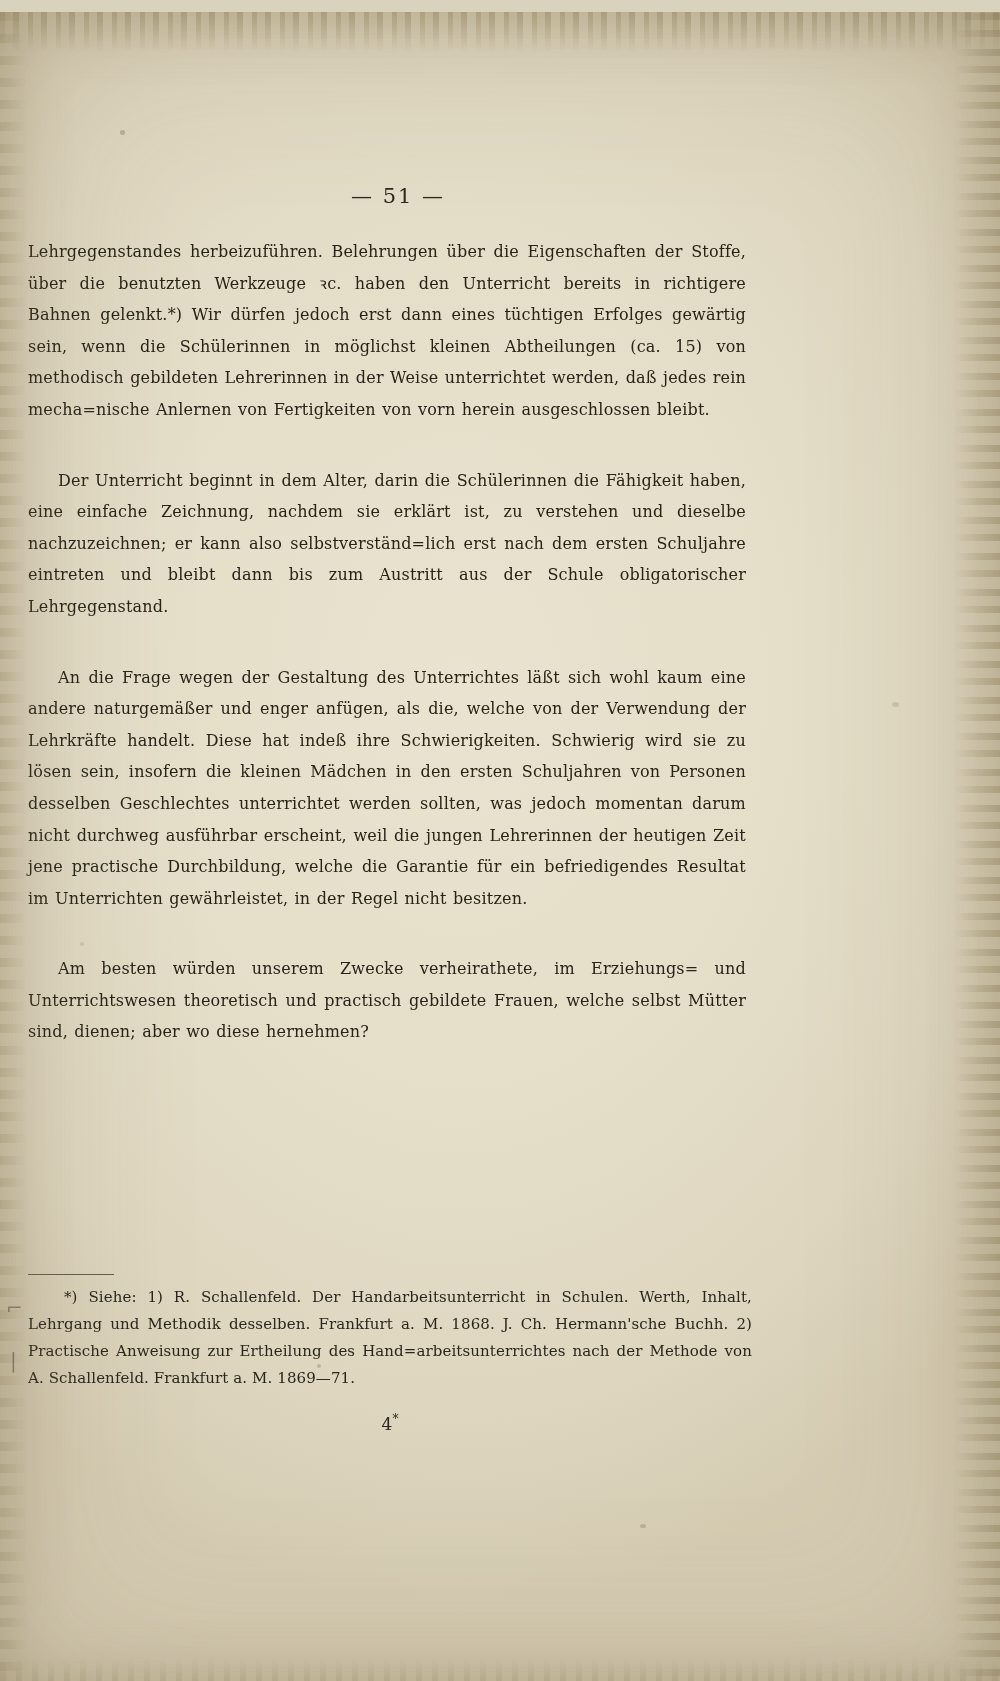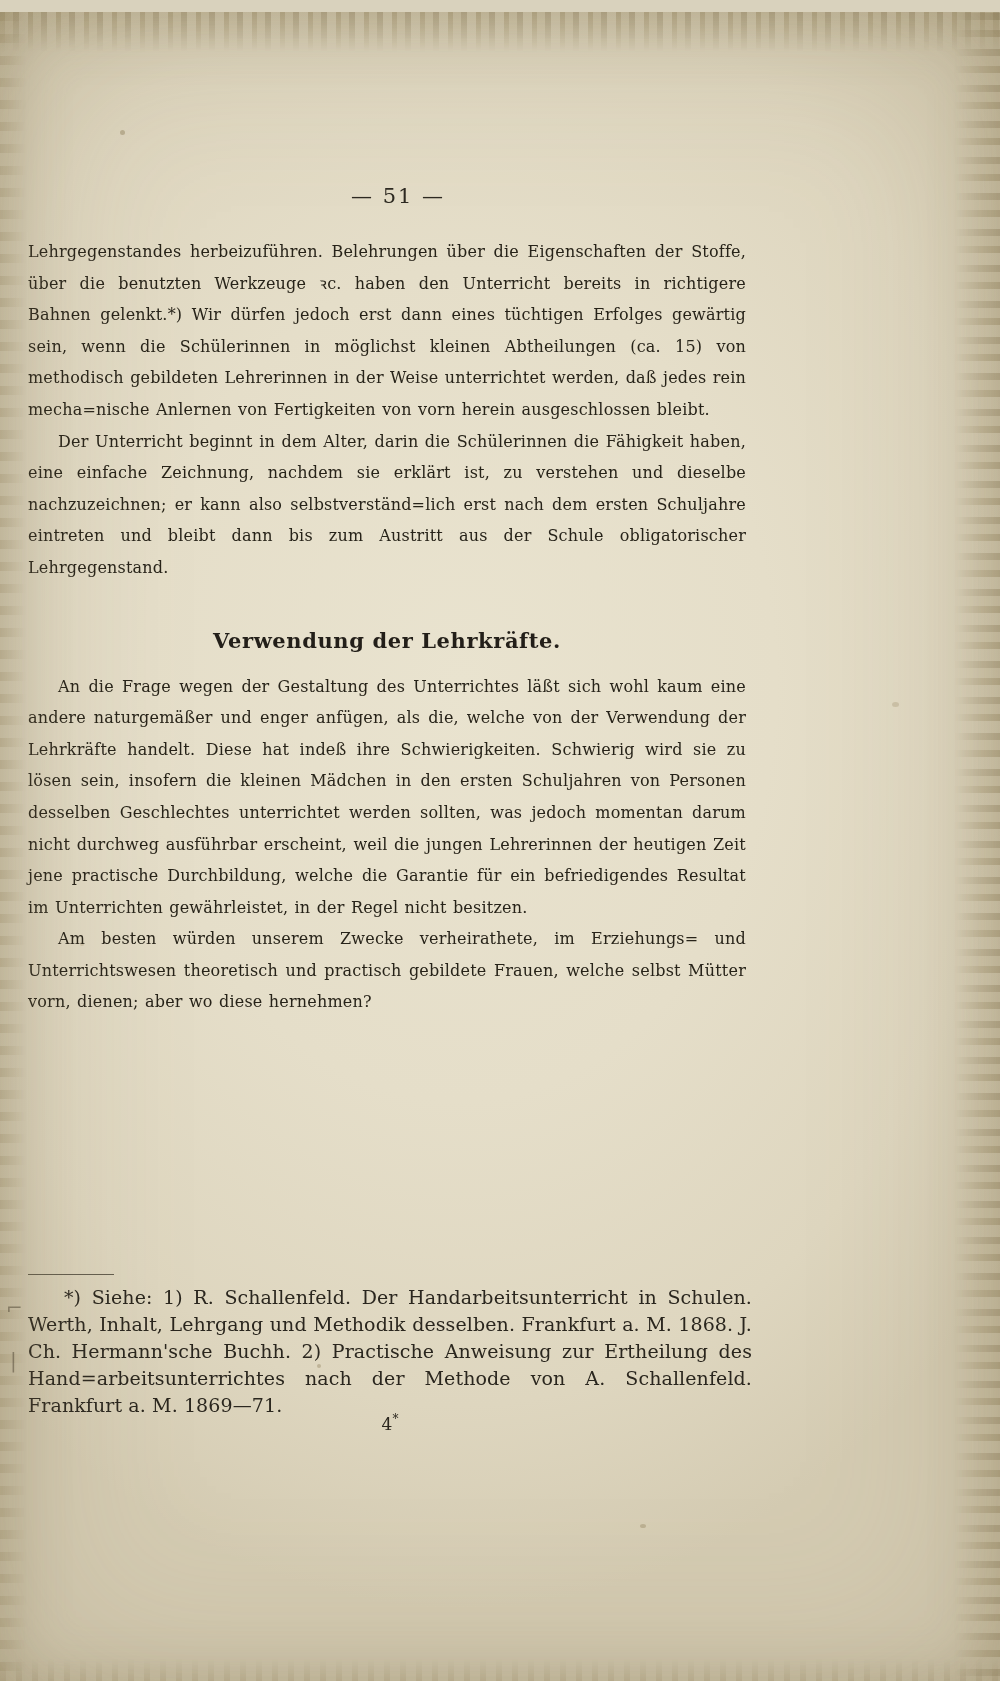--- a/index.html
+++ b/index.html
@@ -128,20 +128,21 @@
     text-align: justify;
     text-justify: inter-word;
     color: #272319;
     font-family: "DejaVu Serif", serif;
     font-weight: 500;
     letter-spacing: 0.2px;
     word-spacing: 1px;
   }
   p.indent {
     text-indent: 30px;
+    margin-top: 39px;
   }
   .section-heading {
     margin: 44px 0 18px 0;
     text-align: center;
     font-size: 21px;
     font-weight: bold;
     color: #231f19;
     letter-spacing: 0.6px;
     font-family: "DejaVu Serif", serif;
   }
@@ -155,21 +156,21 @@
   }
   #footnote-rule {
     width: 86px;
     height: 1px;
     background: #3b3529;
     margin-bottom: 9px;
     opacity: 0.75;
   }
   p.footnote-text {
     margin: 0;
-    font-size: 19px;
+    font-size: 15px;
     line-height: 27px;
     text-align: justify;
     color: #2a261e;
     font-family: "DejaVu Serif", serif;
     letter-spacing: 0.1px;
   }
   p.footnote-text.first { text-indent: 36px; }
   #signature {
     position: absolute;
     left: 28px;
@@ -206,24 +207,23 @@
 
   <div id="content">
 
     <div class="folio">—   51   —</div>
 
     <div id="body-block">
 
       <p class="para blackletter">Lehrgegenstandes herbeizuführen.  Belehrungen über die Eigenschaften der Stoffe, über die benutzten Werkzeuge ꝛc. haben den Unterricht bereits in richtigere Bahnen gelenkt.*)   Wir dürfen jedoch erst dann eines tüchtigen Erfolges gewärtig sein, wenn die Schülerinnen in möglichst kleinen Abtheilungen (ca. 15) von methodisch gebildeten Lehrerinnen in der Weise unterrichtet werden, daß jedes rein mecha=nische Anlernen von Fertigkeiten von vorn herein ausgeschlossen bleibt.</p>
       <p class="para blackletter indent">Der Unterricht beginnt in dem Alter, darin die Schülerinnen die Fähigkeit haben, eine einfache Zeichnung, nachdem sie erklärt ist, zu verstehen und dieselbe nachzuzeichnen; er kann also selbstverständ=lich erst nach dem ersten Schuljahre eintreten und bleibt dann bis zum Austritt aus der Schule obligatorischer Lehrgegenstand.</p>
 
-      <div class="section-heading blackletter">Verwendung der Lehrkräfte.</div>
 
       <p class="para blackletter indent">An die Frage wegen der Gestaltung des Unterrichtes läßt sich wohl kaum eine andere naturgemäßer und enger anfügen, als die, welche von der Verwendung der Lehrkräfte handelt.  Diese hat indeß ihre Schwierigkeiten.  Schwierig wird sie zu lösen sein, insofern die kleinen Mädchen in den ersten Schuljahren von Personen desselben Geschlechtes unterrichtet werden sollten, was jedoch momentan darum nicht durchweg ausführbar erscheint, weil die jungen Lehrerinnen der heutigen Zeit jene practische Durchbildung, welche die Garantie für ein befriedigendes Resultat im Unterrichten gewährleistet, in der Regel nicht besitzen.</p>
-      <p class="para blackletter indent">Am besten würden unserem Zwecke verheirathete, im Erziehungs= und Unterrichtswesen theoretisch und practisch gebildete Frauen, welche selbst Mütter vorn, dienen; aber wo diese hernehmen?</p>
+      <p class="para blackletter indent">Am besten würden unserem Zwecke verheirathete, im Erziehungs= und Unterrichtswesen theoretisch und practisch gebildete Frauen, welche selbst Mütter sind, dienen; aber wo diese hernehmen?</p>
 
     </div>
 
     <div id="footnote" style="left:0; top:1262px;">
       <div id="footnote-rule"></div>
       <p class="footnote-text first blackletter">*) Siehe:  1) R. Schallenfeld.  Der Handarbeitsunterricht in Schulen. Werth, Inhalt, Lehrgang und Methodik desselben.  Frankfurt a. M. 1868. J. Ch. Hermann'sche Buchh. 2) Practische Anweisung zur Ertheilung des Hand=arbeitsunterrichtes nach der Methode von A. Schallenfeld.  Frankfurt a. M. 1869—71.</p>
       <div class="margin-mark" style="left:-22px; top:22px;">⌐</div>
       <div class="margin-mark" style="left:-18px; top:74px;">|</div>
     </div>
 

